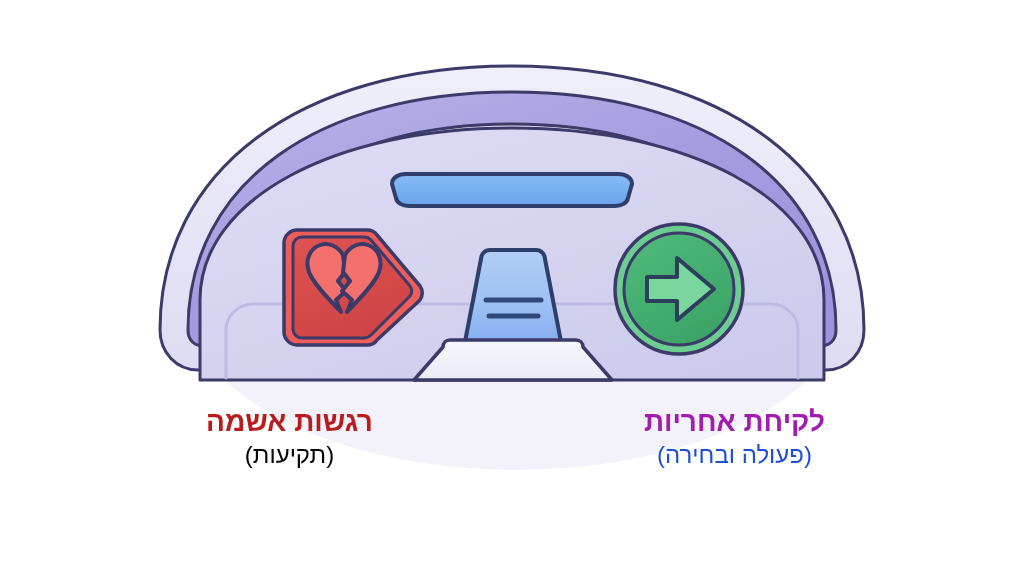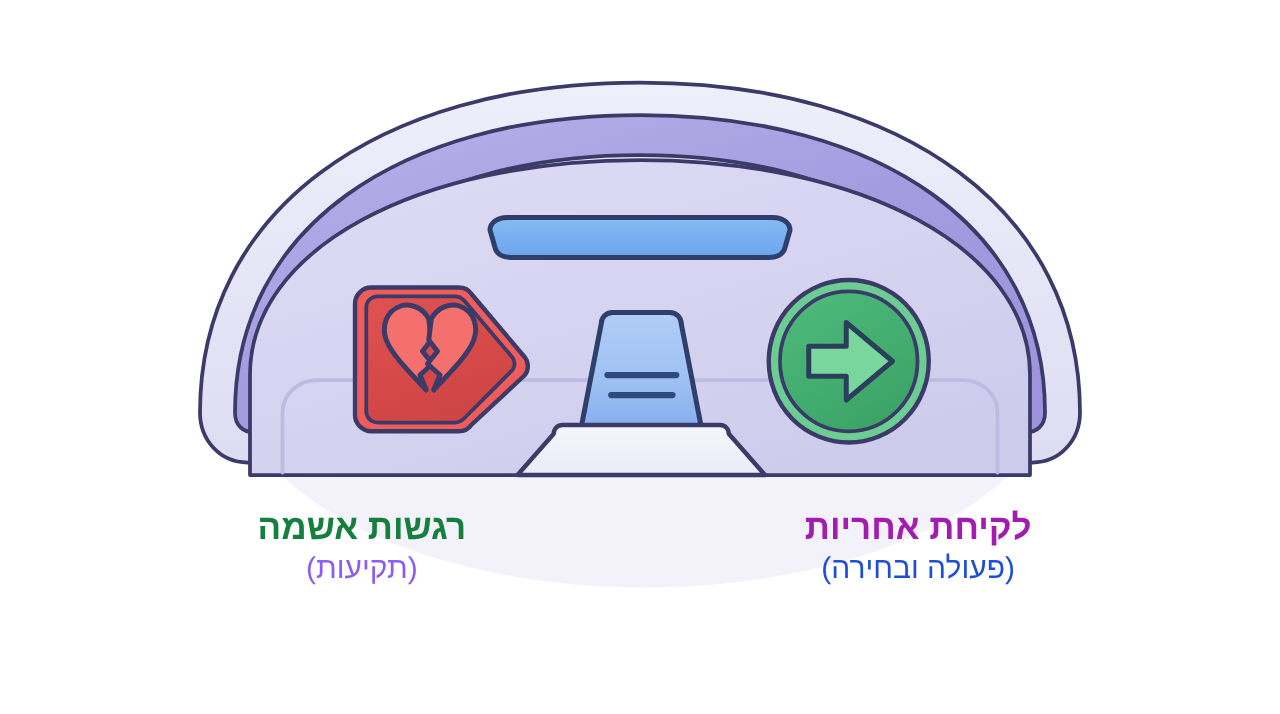--- a/index.html
+++ b/index.html
@@ -226,18 +226,18 @@
   </svg>
 
   <div class="labels-row">
 
     <div class="label-block">
       <div class="label-title" style="color: #a21caf;">לקיחת אחריות</div>
       <div class="label-sub" style="color: #1d4ed8;">(פעולה ובחירה)</div>
     </div>
 
     <div class="label-block">
-      <div class="label-title" style="color: #15803d;">רגשות אשמה</div>
-      <div class="label-sub" style="color: #8b5cf6;">(תקיעות)</div>
+      <div class="label-title" style="color: #b91c1c;">רגשות אשמה</div>
+      <div class="label-sub" style="color: #000000;">(תקיעות)</div>
     </div>
 
   </div>
 </div>
 
 </body></html>

